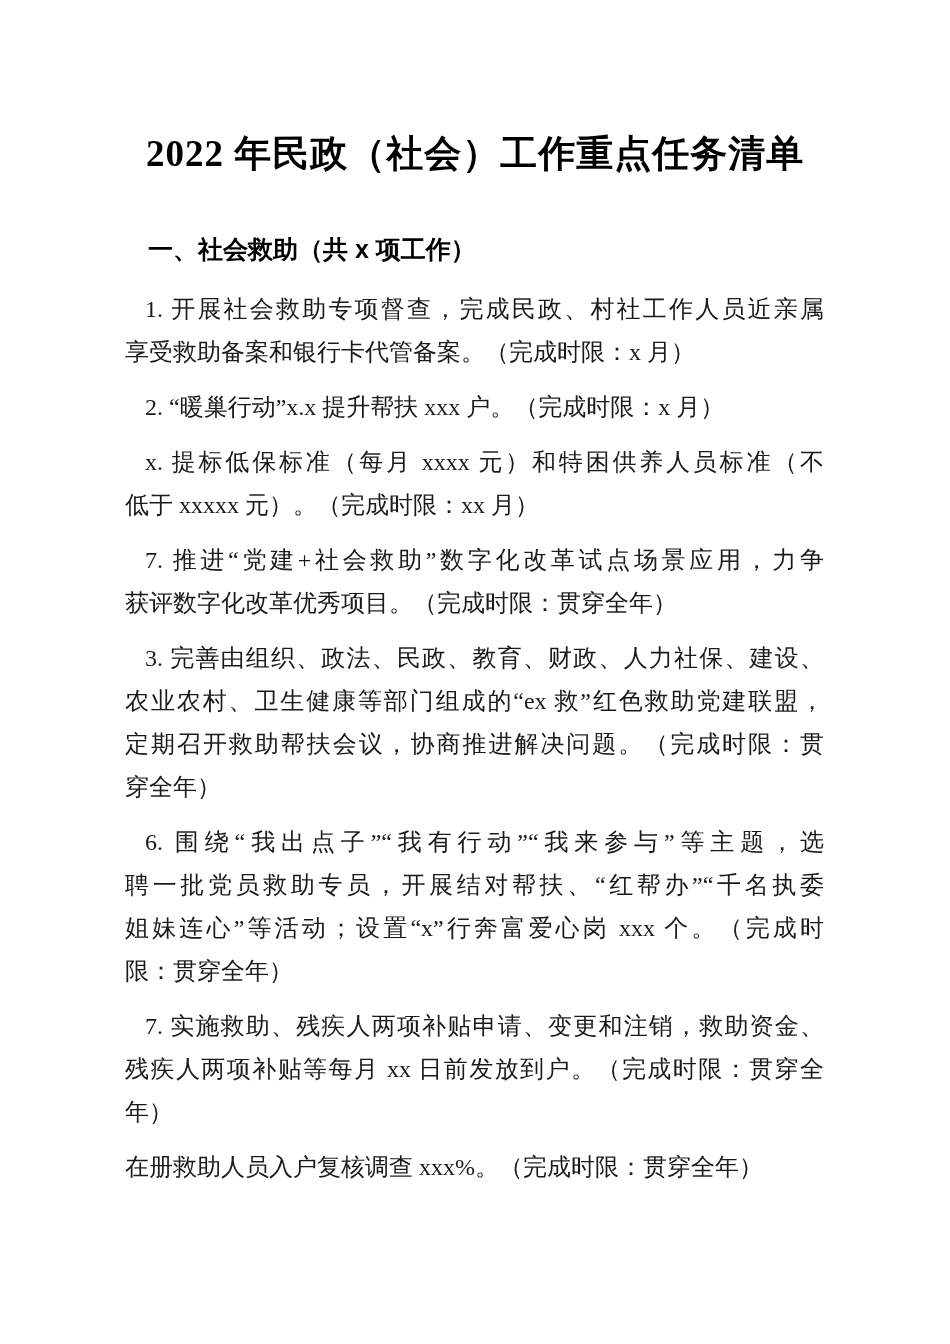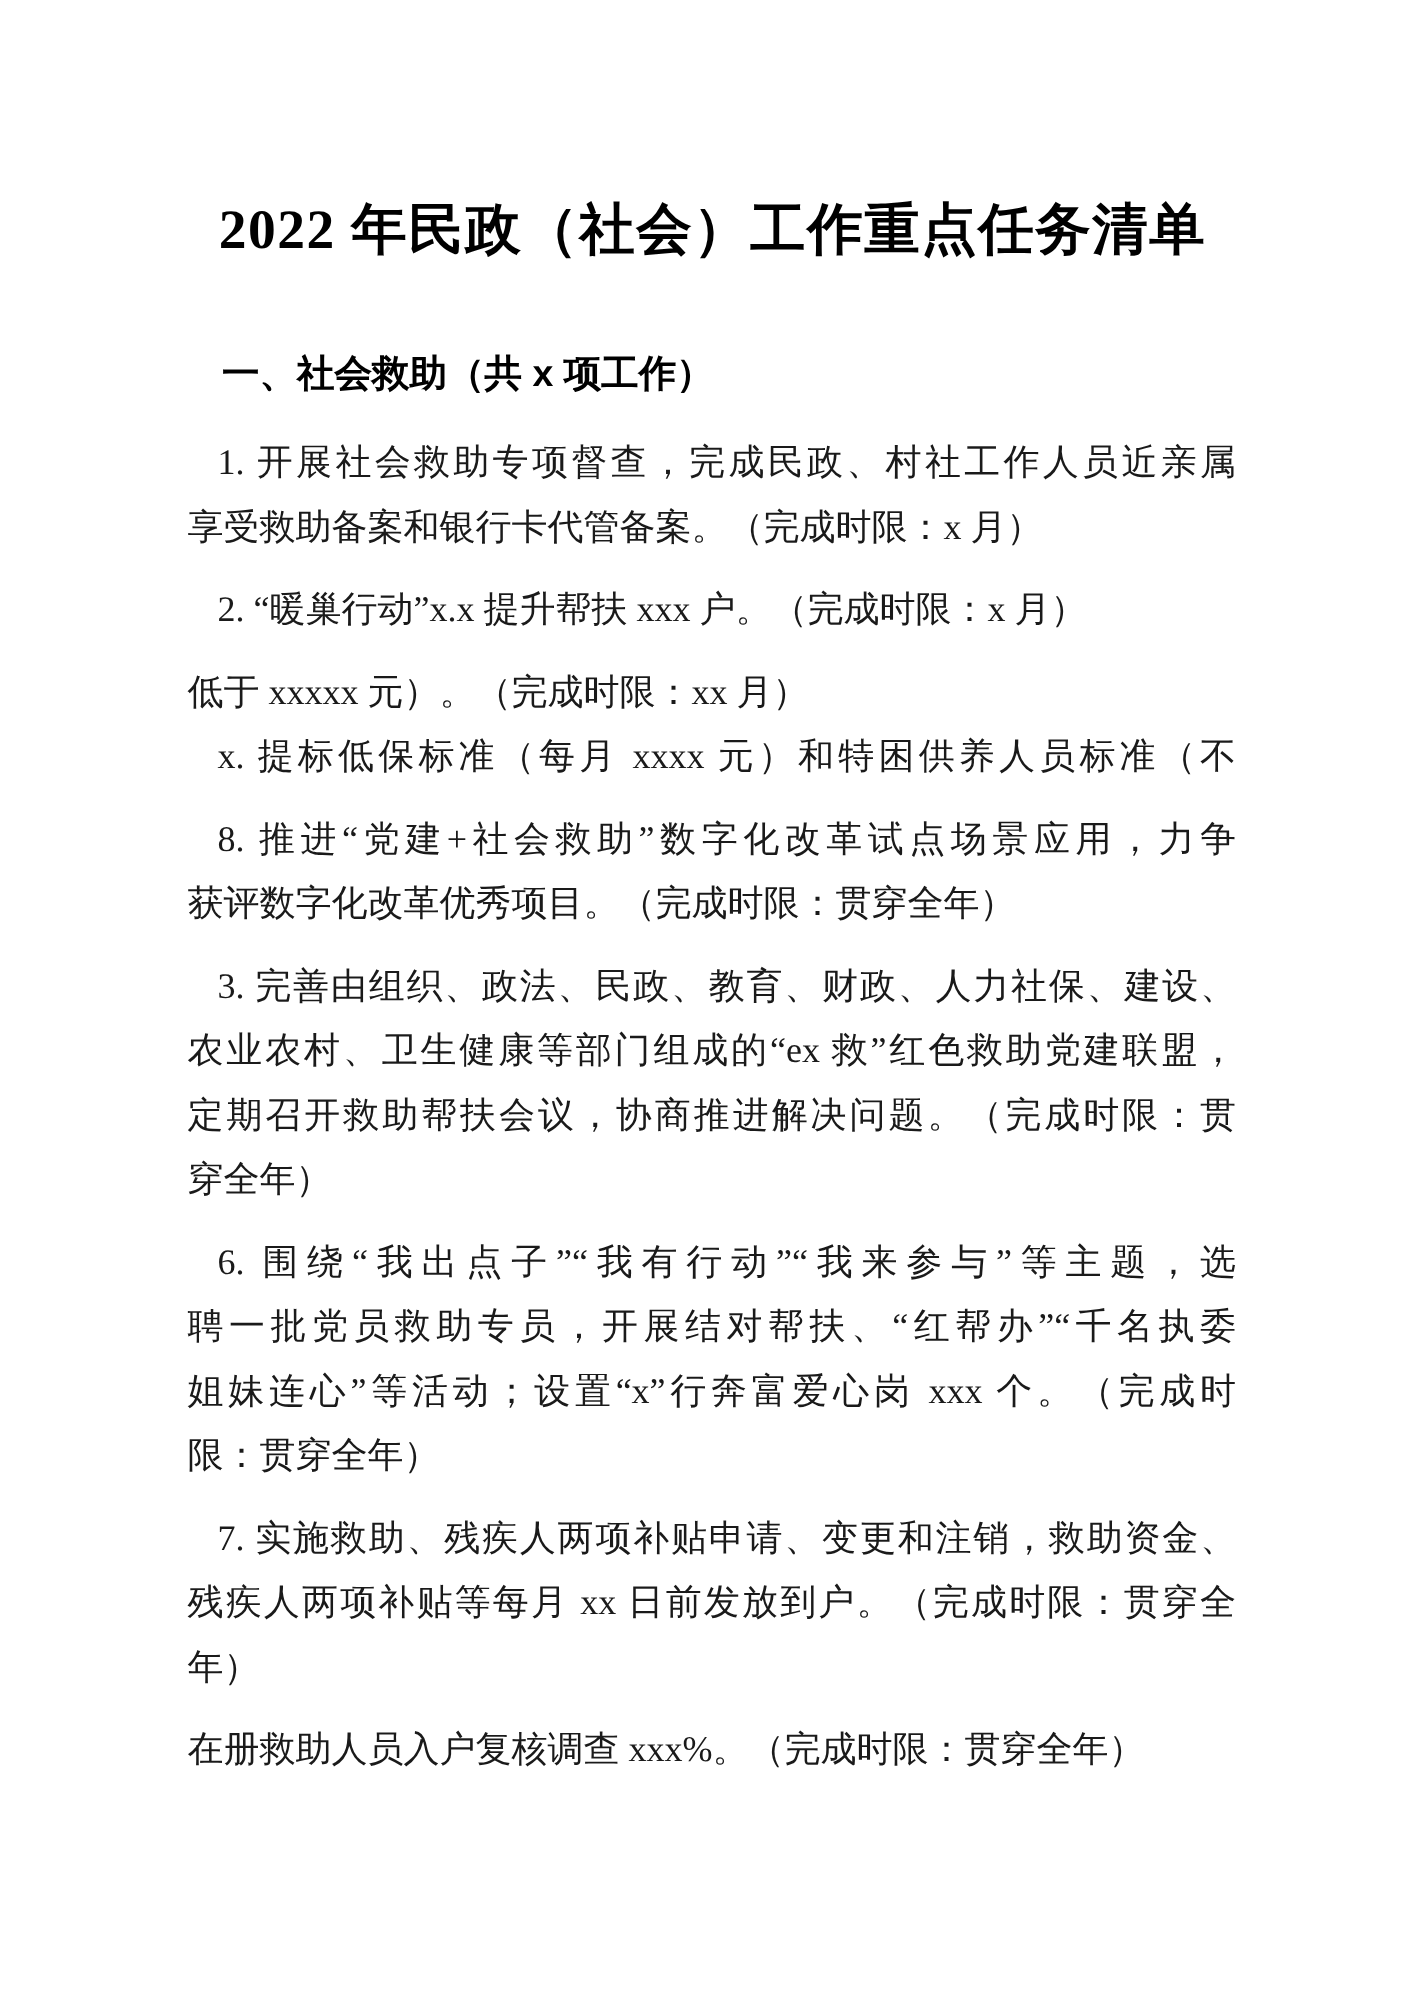--- a/index.html
+++ b/index.html
@@ -84,25 +84,25 @@
 
   <div class="doc-body">
       <div class="para">
         <div class="line first">1. 开展社会救助专项督查，完成民政、村社工作人员近亲属</div>
         <div class="line last">享受救助备案和银行卡代管备案。（完成时限：x 月）</div>
       </div>
       <div class="para">
         <div class="line first last">2. “暖巢行动”x.x 提升帮扶 xxx 户。（完成时限：x 月）</div>
       </div>
       <div class="para">
+        <div class="line first">x. 提标低保标准（每月 xxxx 元）和特困供养人员标准（不</div>
         <div class="line last">低于 xxxxx 元）。（完成时限：xx 月）</div>
-        <div class="line first">x. 提标低保标准（每月 xxxx 元）和特困供养人员标准（不</div>
       </div>
       <div class="para">
-        <div class="line first">8. 推进“党建+社会救助”数字化改革试点场景应用，力争</div>
+        <div class="line first">7. 推进“党建+社会救助”数字化改革试点场景应用，力争</div>
         <div class="line last">获评数字化改革优秀项目。（完成时限：贯穿全年）</div>
       </div>
       <div class="para">
         <div class="line first">3. 完善由组织、政法、民政、教育、财政、人力社保、建设、</div>
         <div class="line">农业农村、卫生健康等部门组成的“ex 救”红色救助党建联盟，</div>
         <div class="line">定期召开救助帮扶会议，协商推进解决问题。（完成时限：贯</div>
         <div class="line last">穿全年）</div>
       </div>
       <div class="para">
         <div class="line first">6. 围绕“我出点子”“我有行动”“我来参与”等主题，选</div>

